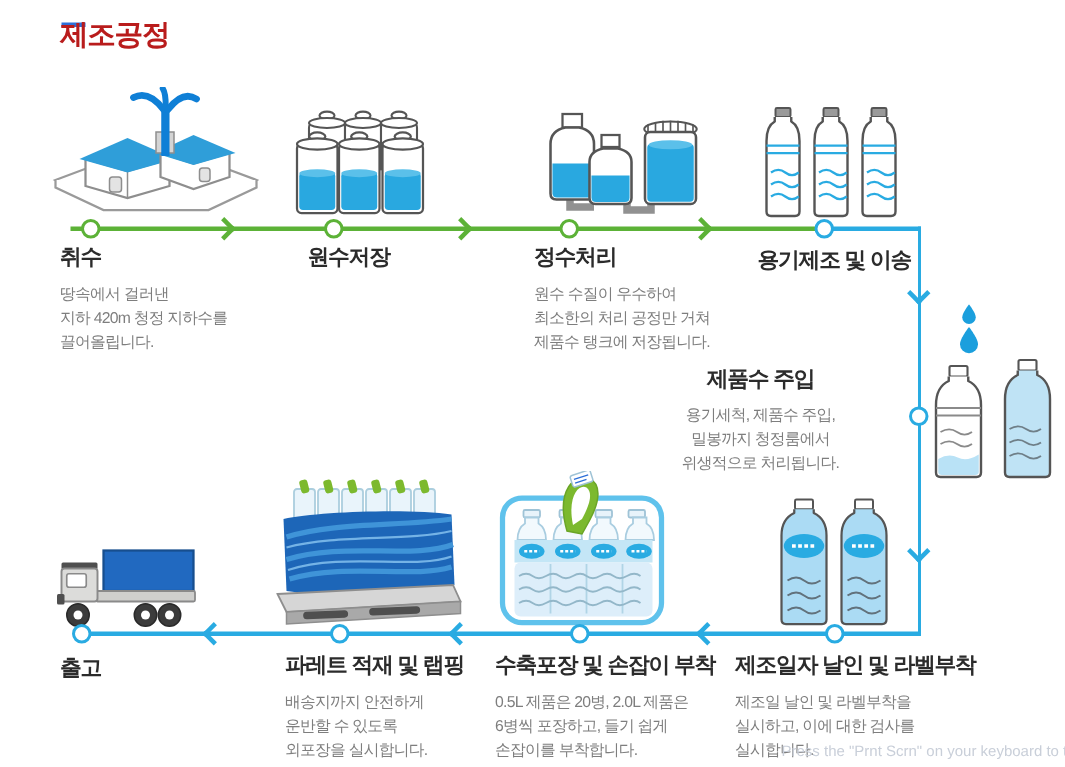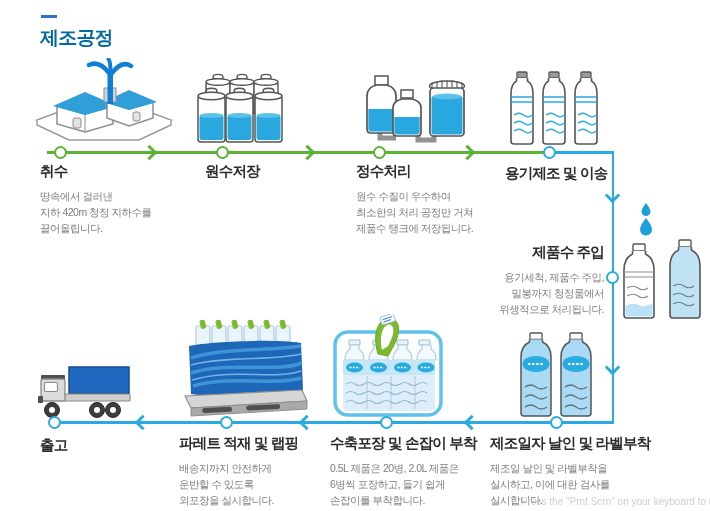--- a/index.html
+++ b/index.html
@@ -1,36 +1,36 @@
 <!DOCTYPE html>
 <html><head>
 <meta charset="utf-8">
 <style>
   html,body{margin:0;padding:0;background:#fff;}
   #canvas{position:relative;width:710px;height:511px;background:#fff;overflow:hidden;
           font-family:"Liberation Sans","DejaVu Sans",sans-serif;}
   .title-dash{position:absolute;left:41px;top:15px;width:16px;height:3px;background:#2d6fd8;}
-  .page-title{position:absolute;left:40px;top:25px;font-size:19px;font-weight:bold;color:#0369a1;letter-spacing:-0.8px;}
+  .page-title{position:absolute;left:40px;top:10px;font-size:19px;font-weight:bold;color:#b91c1c;letter-spacing:-0.8px;}
   .icon{position:absolute;}
   .hline{position:absolute;height:2.5px;}
   .vline{position:absolute;width:2.5px;}
   .green-bg{background:#5cb237;}
   .blue-bg{background:#29abe2;}
   .node{position:absolute;width:9px;height:9px;border-radius:50%;background:#fff;border:2.5px solid #5cb237;}
   .node.blue{border-color:#29abe2;}
   .chev{position:absolute;width:8px;height:8px;border-style:solid;border-width:3px 3px 0 0;border-color:#5cb237;}
   .chev.blue{border-color:#29abe2;}
   .chev.right{transform:rotate(45deg);}
   .chev.down{transform:rotate(135deg);}
   .chev.left{transform:rotate(225deg);}
   .step{position:absolute;}
   .step h3{margin:0;font-size:14.5px;font-weight:bold;color:#2b2b2b;letter-spacing:-0.8px;white-space:nowrap;}
   .step .desc{margin-top:7px;font-size:10.5px;line-height:16px;color:#7e7e7e;letter-spacing:-0.5px;}
   .step .desc div{white-space:nowrap;}
-  .step.right{text-align:right;}
+  .step.right{text-align:center;}
   .watermark{position:absolute;left:521px;top:496px;font-size:10px;color:#c9cfd9;white-space:nowrap;}
 </style>
 </head>
 <body>
 
 <div id="canvas">
 
   <div class="title-dash"></div>
   <div class="page-title">제조공정</div>
 
@@ -317,21 +317,21 @@
 
   <div class="step" style="left:330px;top:434px">
     <h3>수축포장 및 손잡이 부착</h3>
     <div class="desc">
       <div>0.5L 제품은 20병, 2.0L 제품은</div>
       <div>6병씩 포장하고, 들기 쉽게</div>
       <div>손잡이를 부착합니다.</div>
     </div>
   </div>
 
-  <div class="step" style="left:179px;top:434px">
+  <div class="step" style="left:190px;top:434px">
     <h3>파레트 적재 및 랩핑</h3>
     <div class="desc">
       <div>배송지까지 안전하게</div>
       <div>운반할 수 있도록</div>
       <div>외포장을 실시합니다.</div>
     </div>
   </div>
 
   <div class="step" style="left:40px;top:436px">
     <h3>출고</h3>

